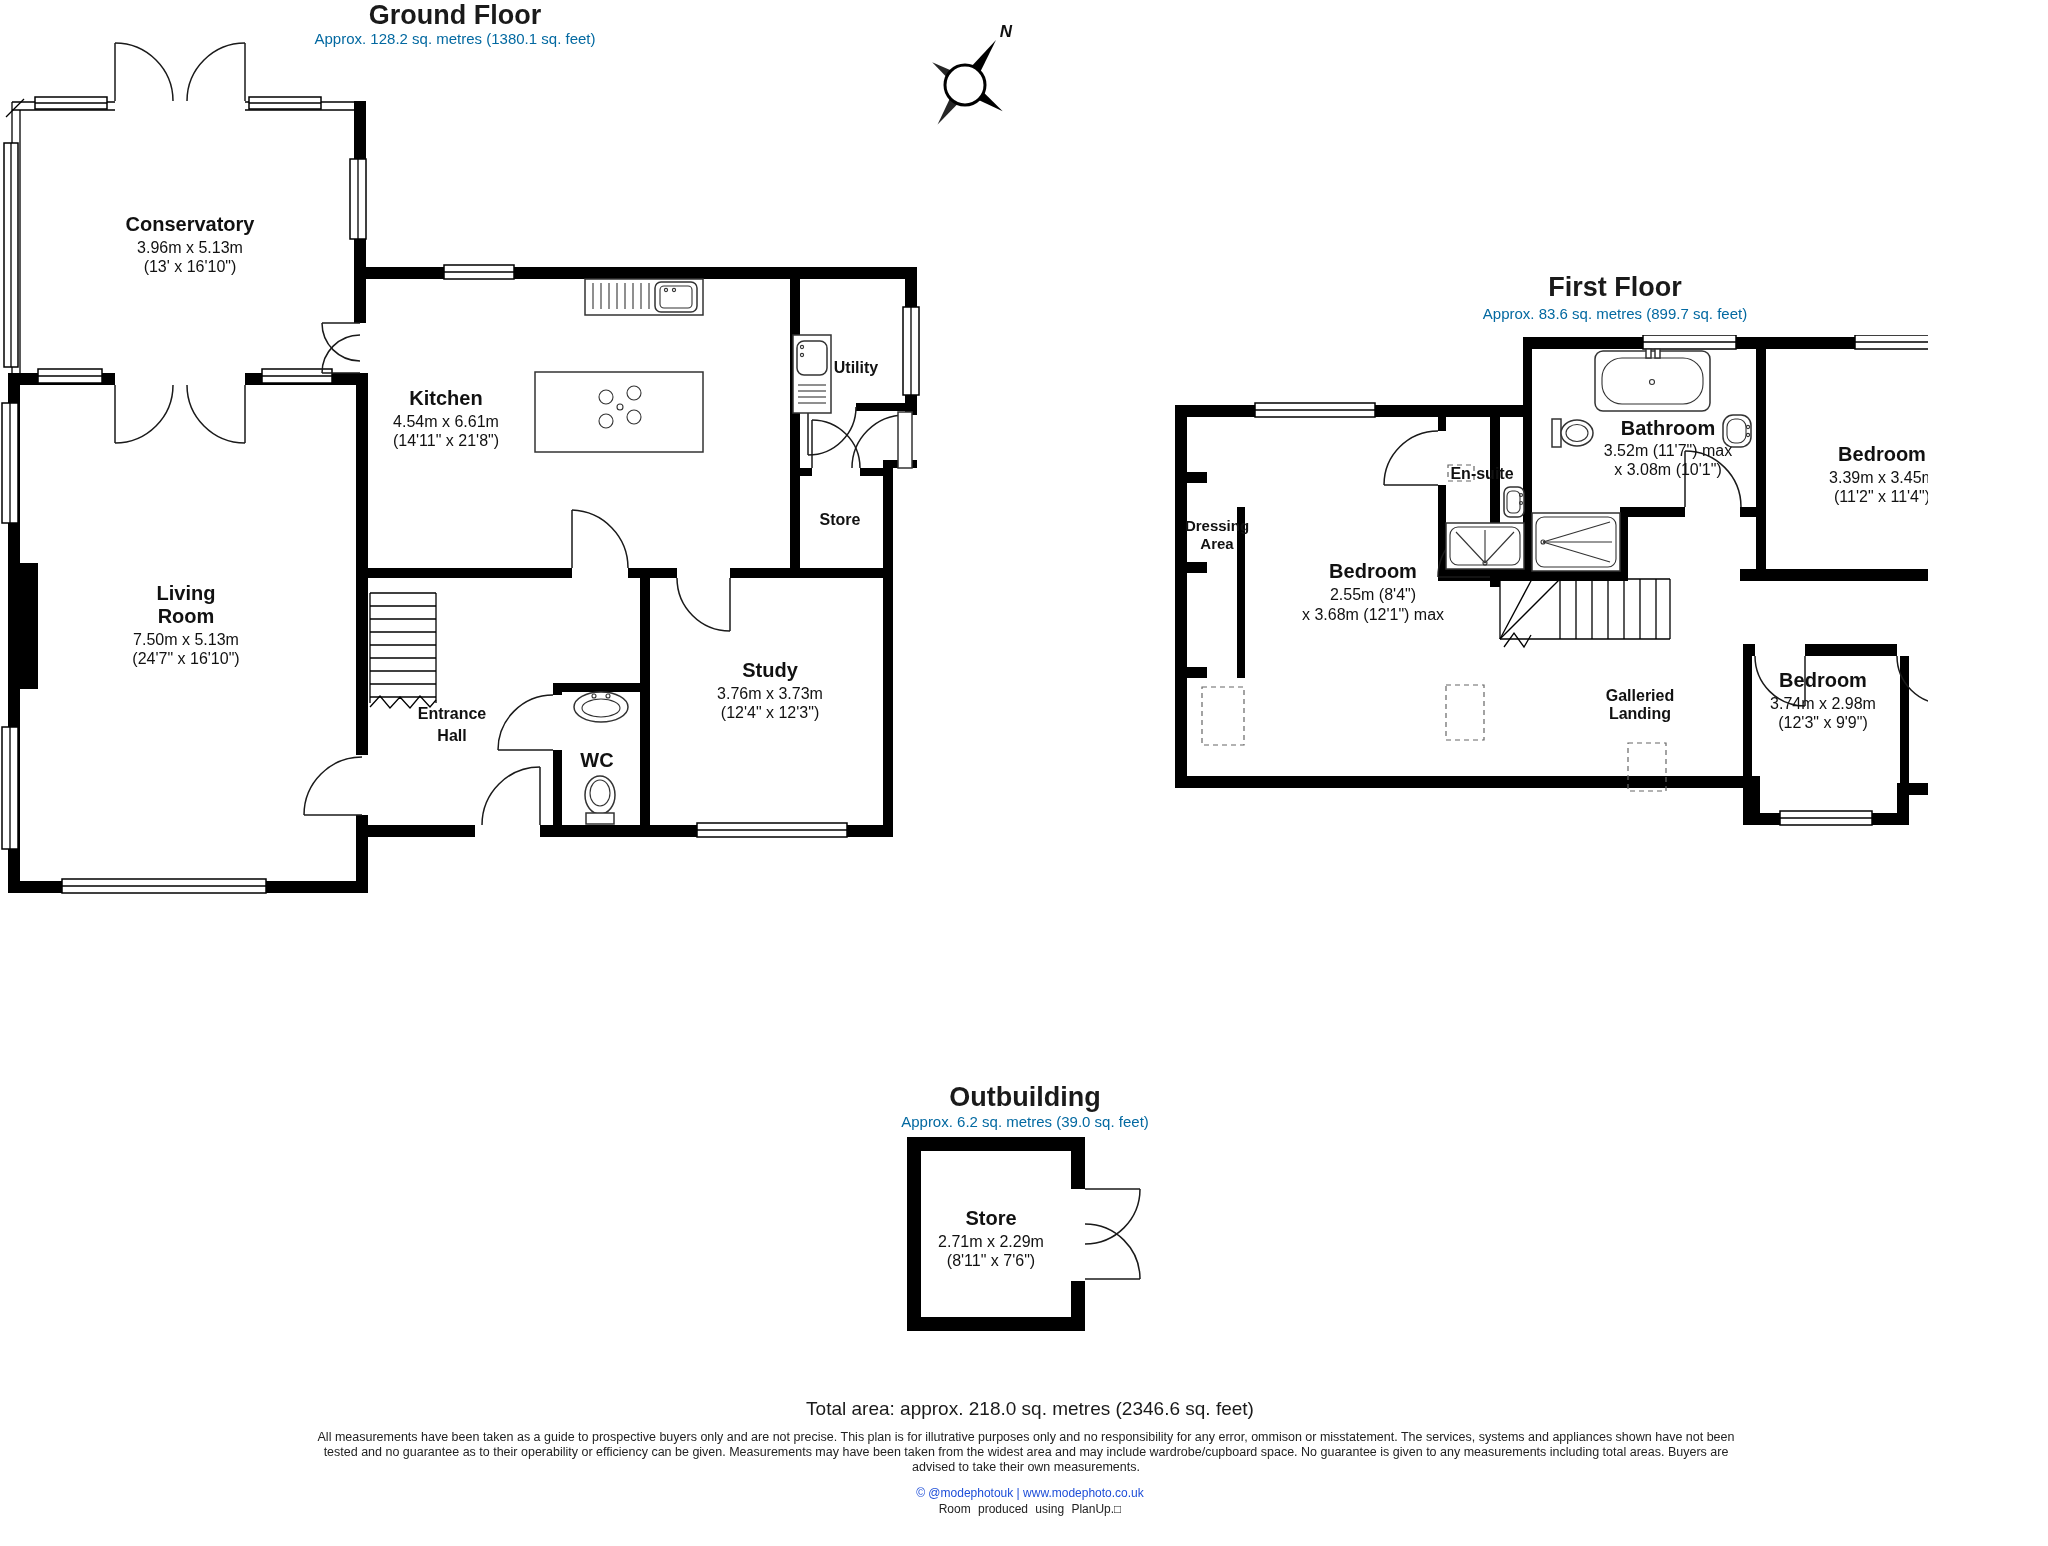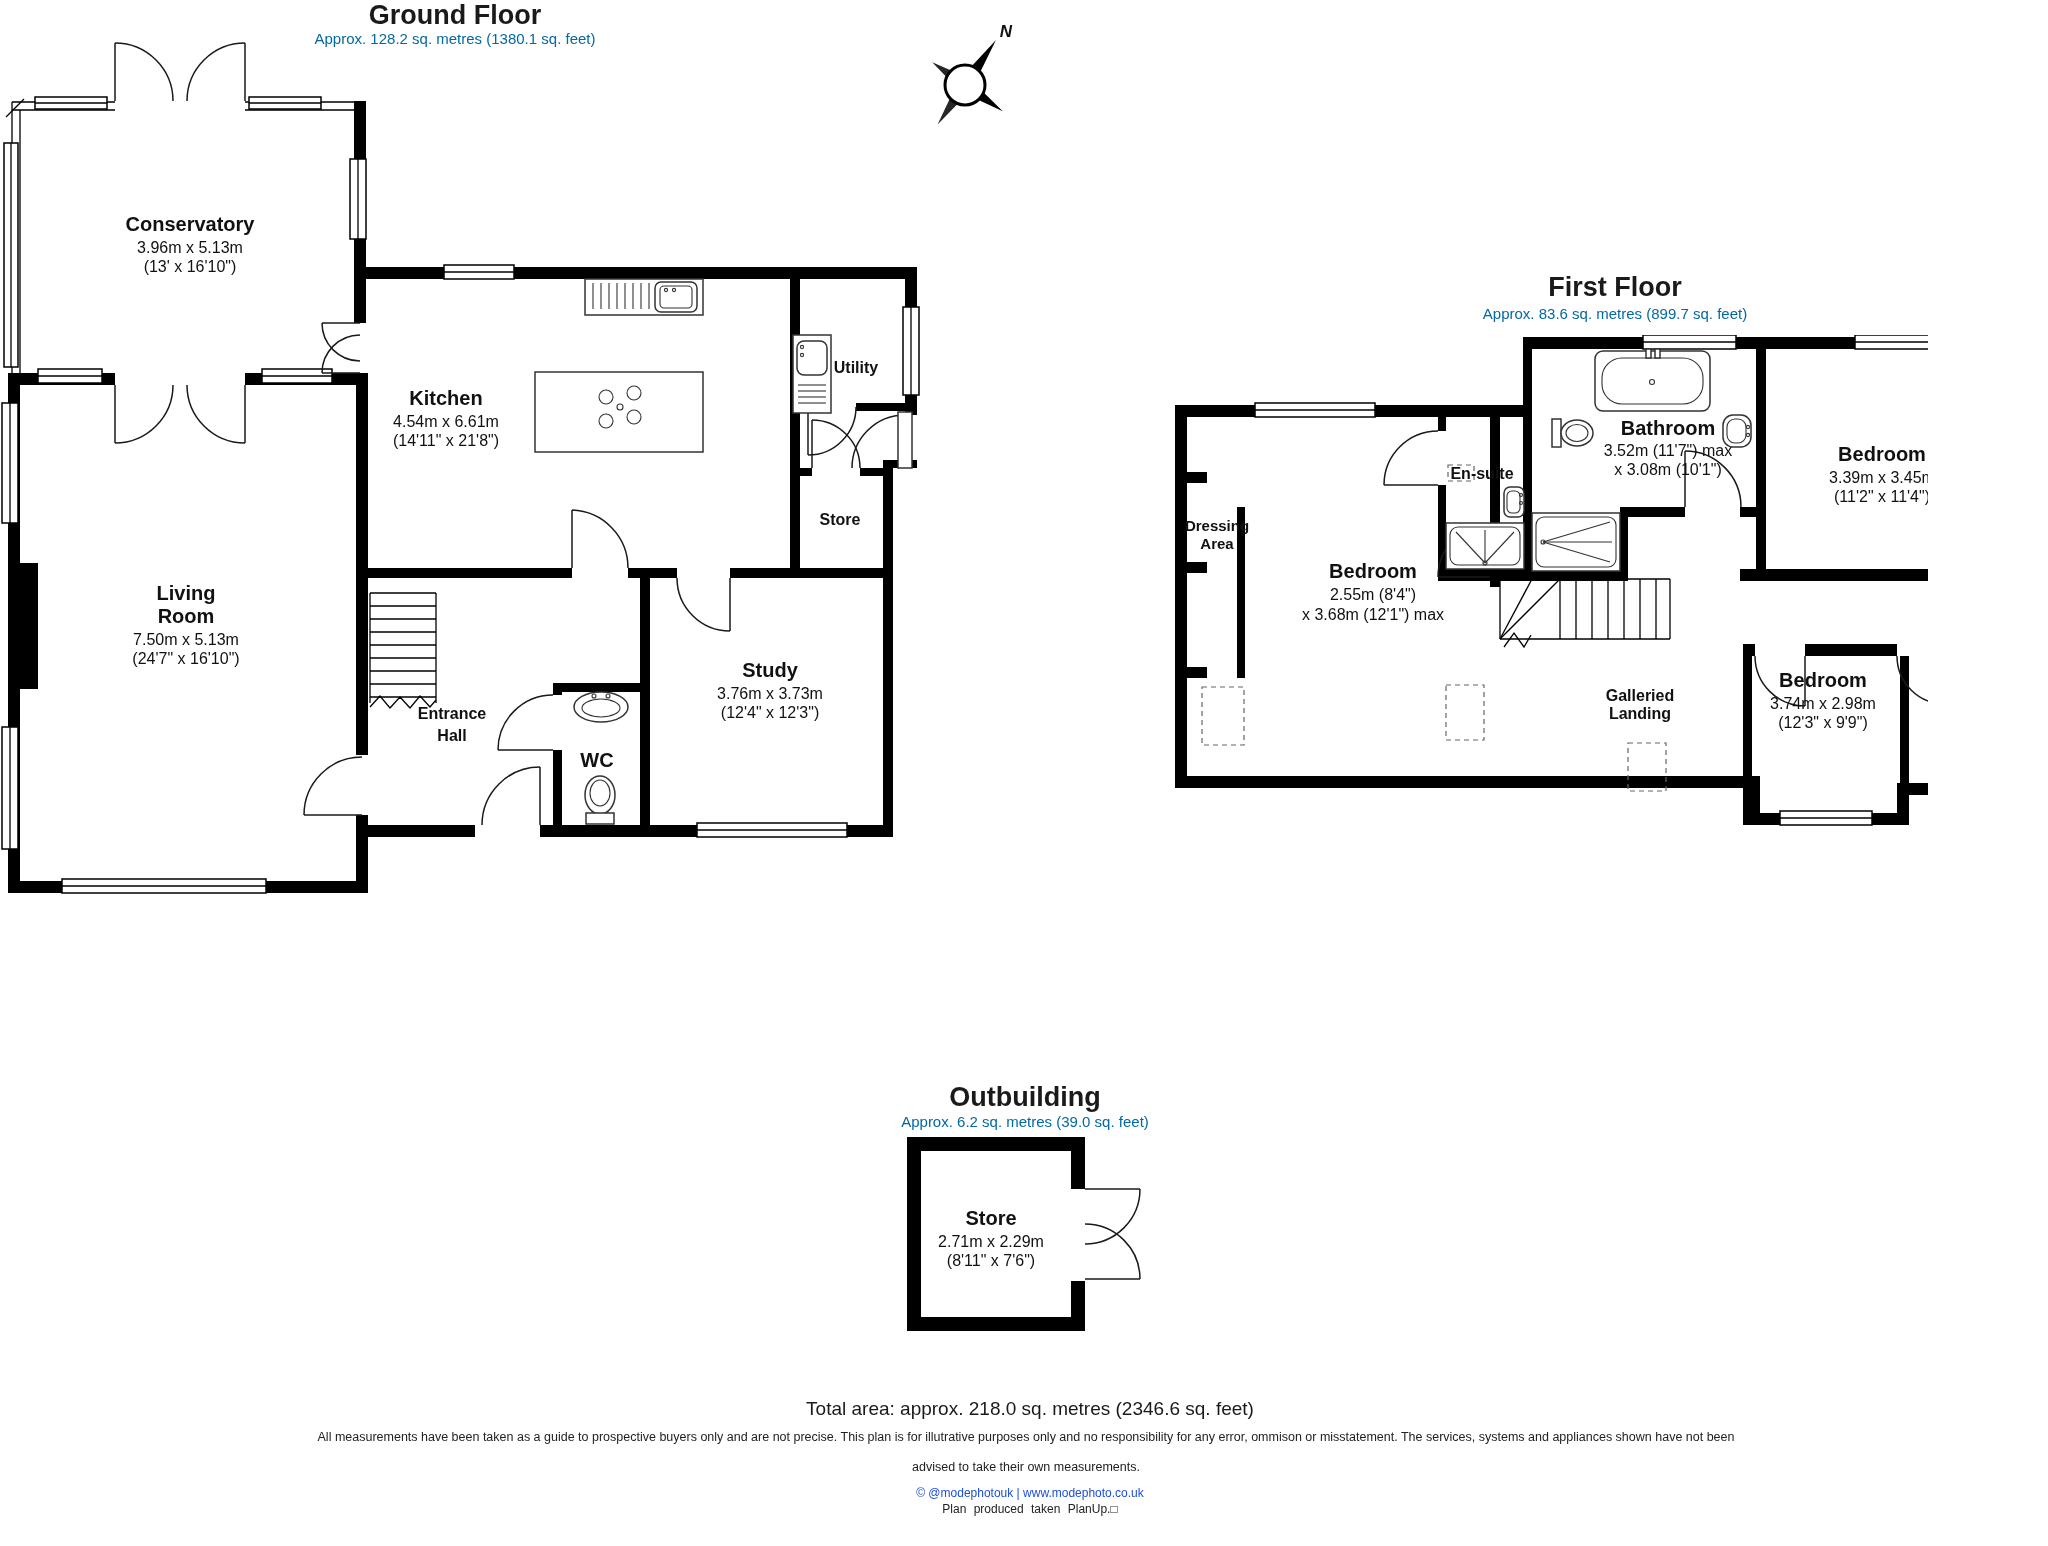--- a/index.html
+++ b/index.html
@@ -504,17 +504,18 @@
       <line class="door" x1="190" y1="154" x2="245" y2="154"></line>
       <path class="door" d="M245,154 A55,55 0 0 0 190,99"></path>
     </g>
     <text class="rname" x="96" y="100">Store</text>
     <text class="rdim" x="96" y="122">2.71m x 2.29m</text>
     <text class="rdim" x="96" y="141">(8'11" x 7'6")</text>
   </svg>
 
   <div class="abs total-area" style="left:530px;top:1398px;width:1000px;">Total area: approx. 218.0 sq. metres (2346.6 sq. feet)</div>
   <div class="abs disc" style="left:294px;top:1430px;width:1464px;">All measurements have been taken as a guide to prospective buyers only and are not precise. This plan is for illutrative purposes only and no responsibility for any error, ommison or misstatement. The services, systems and appliances shown have not been</div>
+  <div class="abs disc" style="left:294px;top:1445px;width:1464px;">tested and no guarantee as to their operability or efficiency can be given. Measurements may have been taken from the widest area and may include wardrobe/cupboard space. No guarantee is given to any measurements including total areas. Buyers are</div>
   <div class="abs disc" style="left:294px;top:1460px;width:1464px;">advised to take their own measurements.</div>
   <div class="abs credit" style="left:530px;top:1486px;width:1000px;">© @modephotouk | www.modephoto.co.uk</div>
-  <div class="abs produced" style="left:530px;top:1502px;width:1000px;">Plan produced taken PlanUp.□</div>
+  <div class="abs produced" style="left:530px;top:1502px;width:1000px;">Room produced using PlanUp.□</div>
 
 </div>
 
 </body></html>

